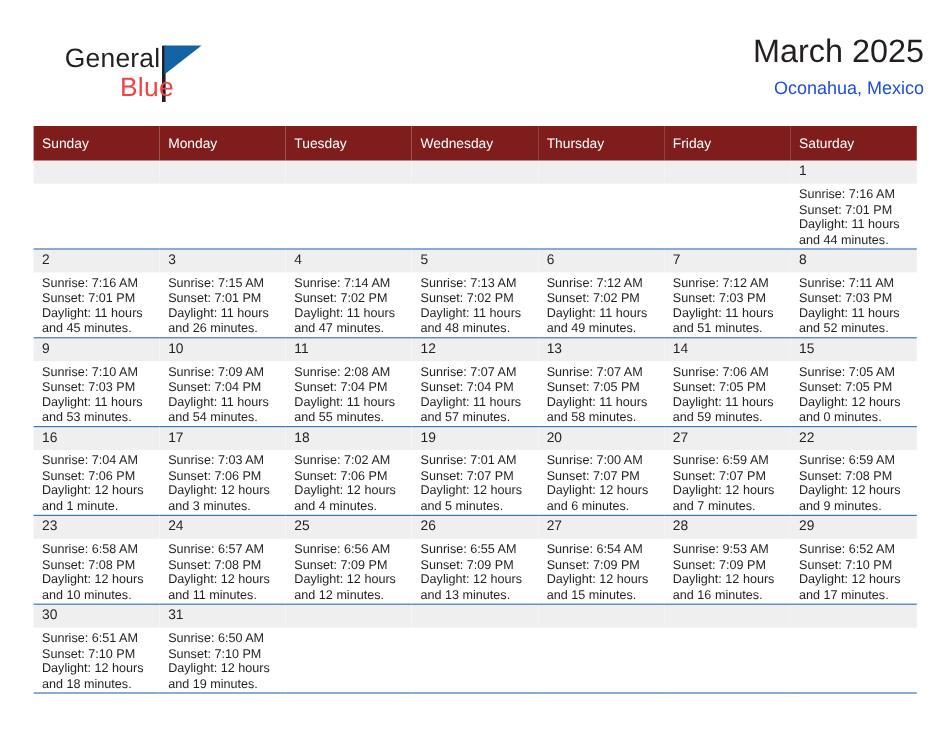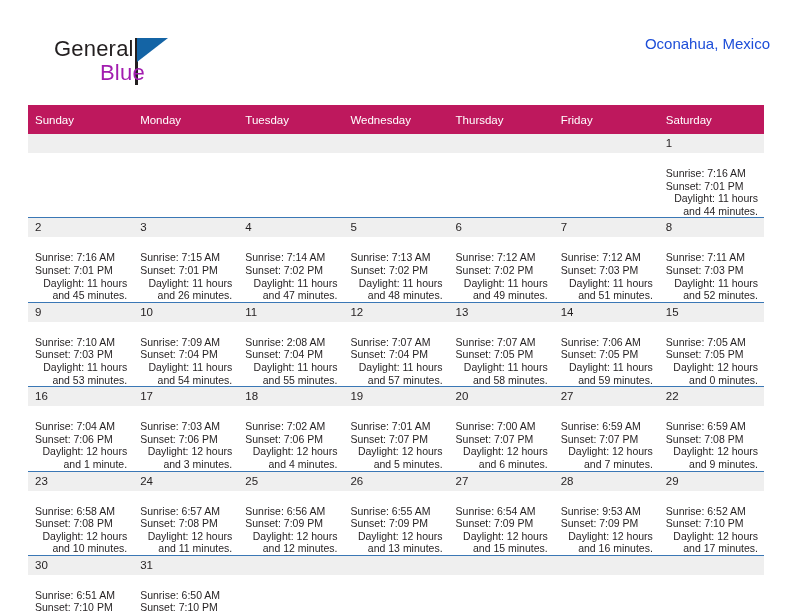--- a/index.html
+++ b/index.html
@@ -45,21 +45,21 @@
     letter-spacing: .2px;
     color: #231f20;
     font-family: "Liberation Sans", sans-serif;
   }
   .brand-blue {
     position: absolute;
     left: 46px;
     top: 24px;
     font-size: 22px;
     letter-spacing: .2px;
-    color: #a21caf;
+    color: #ef4444;
     font-family: "Liberation Sans", sans-serif;
   }
   .brand-triangle {
     position: absolute;
     left: 83px;
     top: 2px;
     width: 0;
     height: 0;
     border-left: 31px solid #1464a5;
     border-bottom: 24px solid transparent;
@@ -95,21 +95,21 @@
   
   .calendar {
     position: absolute;
     left: 28px;
     top: 105px;
     width: 736px;
     border-collapse: collapse;
     table-layout: fixed;
   }
   .calendar th {
-    background: #be185d;
+    background: #7f1d1d;
     color: #ffffff;
     font-size: 11.5px;
     font-weight: normal;
     text-align: left;
     padding: 5px 0 5px 7px;
     height: 19px;
     border: none;
   }
   .calendar td {
     vertical-align: top;
@@ -131,48 +131,48 @@
     height: 13px;
     line-height: 13px;
   }
   .daynum.empty {
     color: transparent;
   }
   td.empty-cell .daynum {
     background: #efefef;
   }
   .details {
-    padding: 14px 6px 0 7px;
+    padding: 3px 6px 0 7px;
     font-size: 10.5px;
     line-height: 12.6px;
     color: #231f20;
   }
   .details div {
     white-space: nowrap;
   }
   .details .daylight {
     white-space: normal;
-    text-align: right;
   }
 </style>
 </head>
 <body>
 
 <div class="page">
 
   <div class="header">
 
     <div class="brand">
       <span class="brand-general">General</span>
       <span class="brand-bar"></span>
       <span class="brand-triangle"></span>
       <span class="brand-blue">Blue</span>
     </div>
 
     <div class="title-block">
+      <div class="cal-title">March 2025</div>
       <div class="cal-subtitle">Oconahua, Mexico</div>
     </div>
 
   </div>
 
   <table class="calendar">
     <thead>
       <tr>
         <th>Sunday</th>
         <th>Monday</th>

